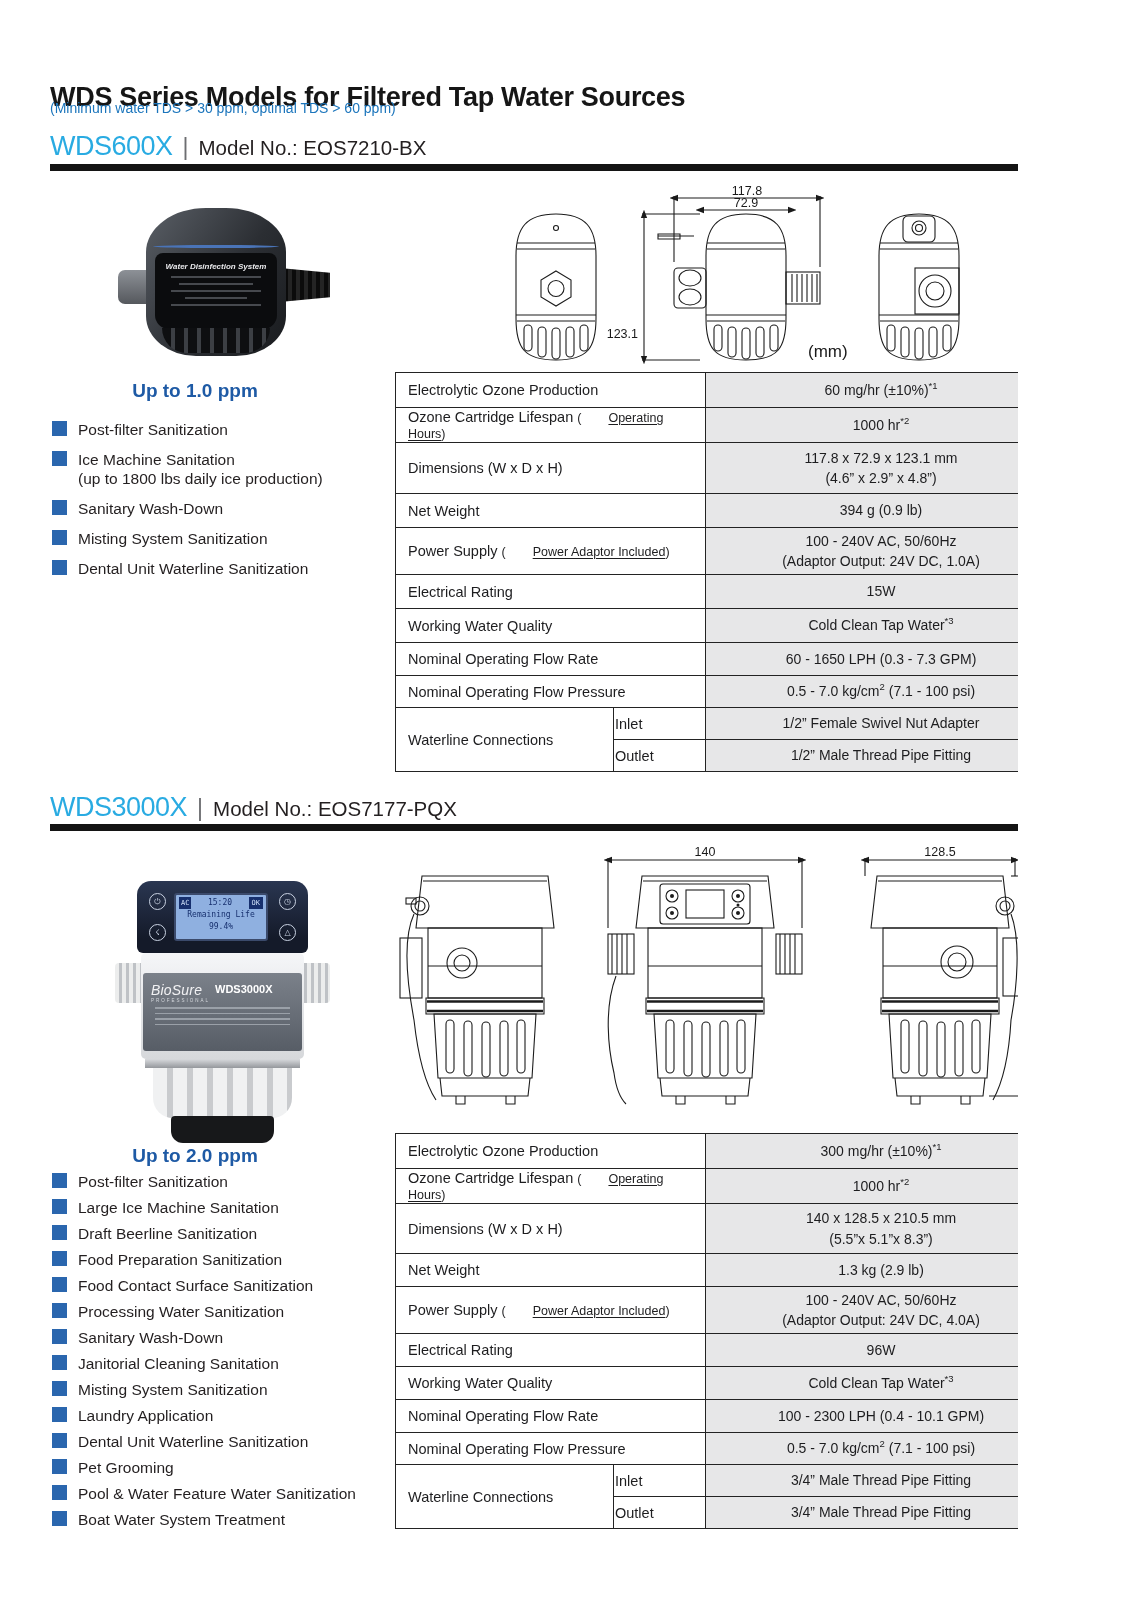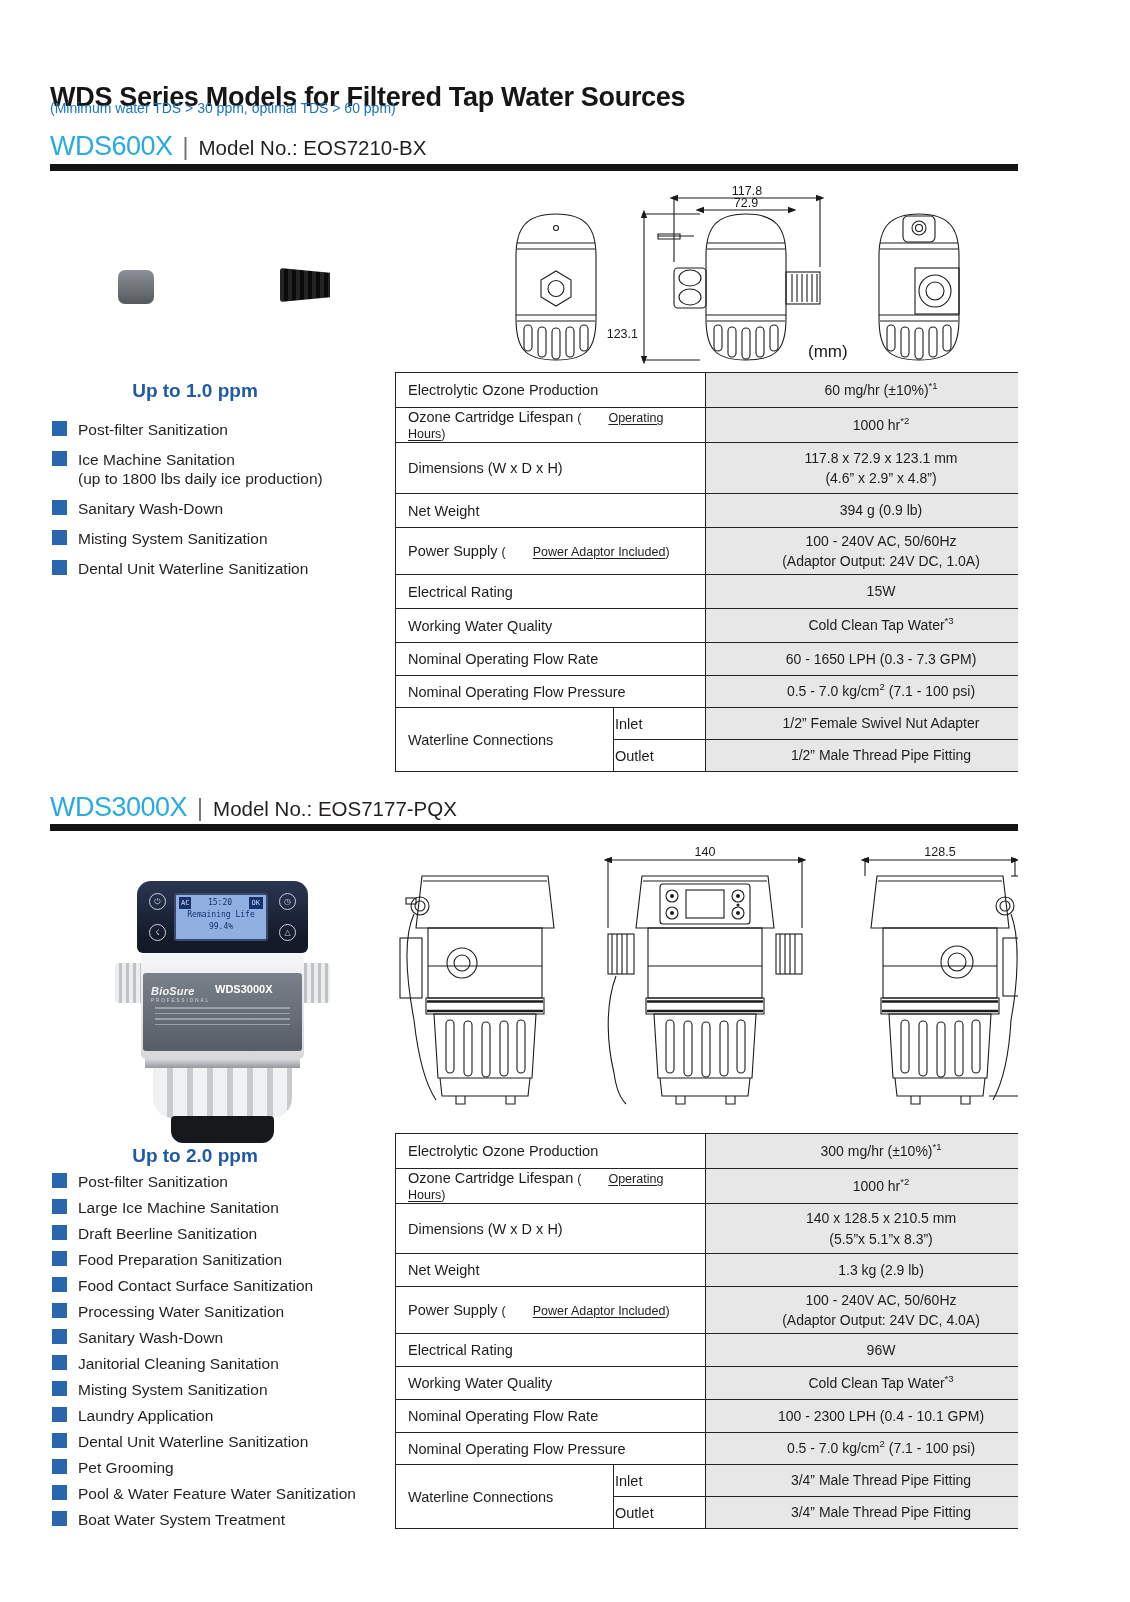--- a/index.html
+++ b/index.html
@@ -73,21 +73,21 @@
   .p3-lcd{position:absolute;left:37px;top:12px;width:94px;height:48px;background:#8fb0e0;
       border:2px solid #3b4a6b;border-radius:3px;color:#17306e;text-align:center;
       font-family:"DejaVu Sans Mono",monospace;font-size:8px;line-height:12px;padding-top:1px;box-sizing:border-box;}
   .p3-lcd .r1{display:flex;justify-content:space-between;padding:1px 3px 0;}
   .p3-tag{background:#17306e;color:#cfe0f8;padding:0 2px;font-size:7px;}
   .p3-ok{background:#17306e;color:#cfe0f8;padding:0 3px;font-size:7px;}
   .p3-body{position:absolute;left:26px;right:26px;top:98px;height:106px;
       background:linear-gradient(#f5f6f8,#d6d8db);border-radius:5px;}
   .p3-label{position:absolute;left:2px;right:2px;top:20px;bottom:8px;
       background:linear-gradient(#7b818a,#575d66);border-radius:3px;padding:8px 8px 0;box-sizing:border-box;}
-  .p3-brand{color:#f2f2f4;font-size:11px;font-weight:bold;font-style:italic;letter-spacing:0.2px;}
+  .p3-brand{color:#f2f2f4;font-size:14px;font-weight:normal;font-style:italic;letter-spacing:0.2px;}
   .p3-brand-sub{display:block;color:#d5d8dd;font-size:4.5px;letter-spacing:2px;margin-top:-1px;}
   .p3-model{position:absolute;left:72px;top:10px;color:#ffffff;font-size:11px;font-weight:bold;}
   .p3-flines i{display:block;height:1.5px;background:#9aa0a8;margin:4px 4px 0;}
   .p3-leftfit,.p3-rightfit{position:absolute;top:108px;width:30px;height:40px;
       background:repeating-linear-gradient(90deg,#eceded 0 4px,#bfc2c6 4px 7px);border-radius:4px;}
   .p3-leftfit{left:0;} .p3-rightfit{right:0;}
   .p3-chrome{position:absolute;left:30px;right:30px;top:204px;height:9px;
       background:linear-gradient(#d8dadd,#94979c);}
   .p3-cup{position:absolute;left:38px;right:38px;top:213px;height:50px;
       background:repeating-linear-gradient(90deg,#f0f1f2 0 14px,#c9cbce 14px 20px);
@@ -108,20 +108,34 @@
   <div class="prod-header" style="top:119px;">
     <span class="pname">WDS600X</span>
     <span class="pdiv">|</span>
     <span class="pmodel">Model No.: EOS7210-BX</span>
   </div>
   <div class="rule" style="top:152px;"></div>
 
   <div class="photo600">
     <div class="p6-leftfit"></div>
     <div class="p6-rightfit"></div>
+    <div class="p6-body">
+      <div class="p6-ring"></div>
+      <div class="p6-label">
+        <div class="p6-label-title">Water Disinfection System</div>
+        <div class="p6-lines">
+            <i></i>
+            <i></i>
+            <i></i>
+            <i></i>
+            <i></i>
+          </div>
+      </div>
+      <div class="p6-ribs"></div>
+    </div>
   </div>
 
   <div class="ppm" style="top:368px;">Up to 1.0 ppm</div>
   <ul class="features f600" style="top:408px;">
       <li>
         <span class="bullet"></span>
         <span class="fwrap"><span>Post-filter Sanitization</span></span>
       </li>
       <li>
         <span class="bullet"></span>

